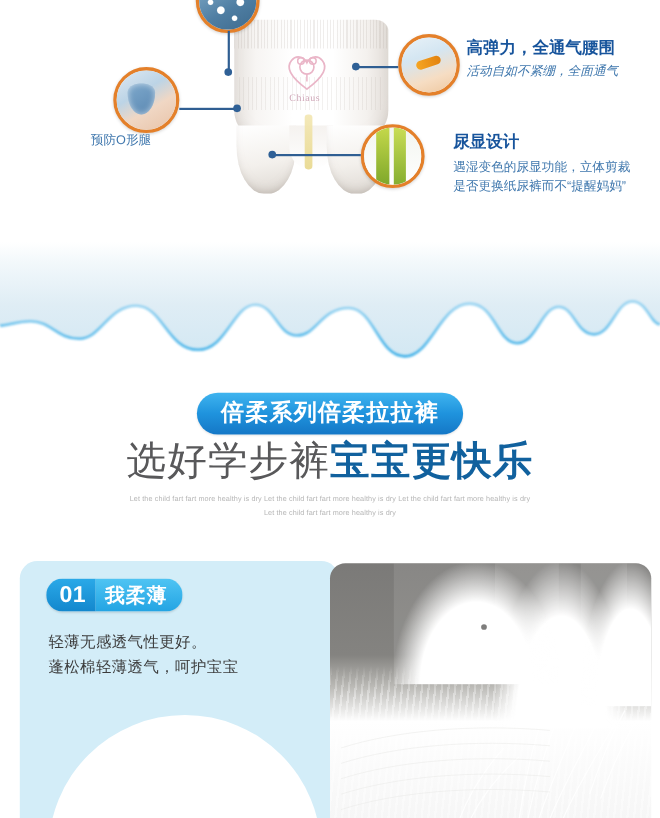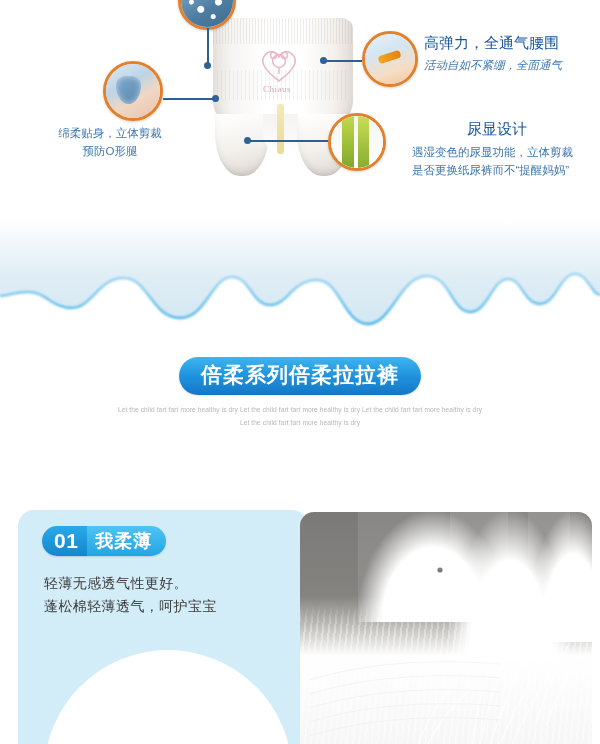--- a/index.html
+++ b/index.html
@@ -117,21 +117,21 @@
     content:""; position:absolute; left:52%; top:0; width:22%; height:100%;
     background:linear-gradient(180deg,#c9dd55,#86ae30);
   }
 
   
   .lline{ position:absolute; background:#2f5e92; }
   .ldot{ position:absolute; width:7px; height:7px; border-radius:50%; background:#2f6096; }
 
   
   .callout-h{
-    font-size:15px; font-weight:normal; color:#17549c; white-space:nowrap;
+    font-size:15px; font-weight:bold; color:#17549c; white-space:nowrap;
     font-family:"Liberation Sans", sans-serif;
   }
   .callout-p{
     font-size:11.5px; color:#3f77ad; line-height:1.55; white-space:nowrap;
   }
   .co-right-top{ position:absolute; left:424px; top:34px; }
   .co-right-bot{ position:absolute; left:412px; top:120px; }
   .co-left-bot{ position:absolute; left:10px; top:120px; width:200px; text-align:center; }
 
   
@@ -269,27 +269,26 @@
 
   <div class="lline" style="left:248px; top:140px; width:80px; height:1.6px;"></div>
   <div class="ldot" style="left:244px; top:137px;"></div>
 
   <div class="co-right-top">
     <div class="callout-h">高弹力，全通气腰围</div>
     <div class="callout-p" style="margin-top:4px;font-style:italic;">活动自如不紧绷，全面通气</div>
   </div>
 
   <div class="co-right-bot">
-    <div class="callout-h" style="text-align:center;width:170px;">尿显设计</div>
+    <div class="callout-h" style="text-align:left;width:170px;">尿显设计</div>
     <div class="callout-p" style="margin-top:5px;">遇湿变色的尿显功能，立体剪裁</div>
     <div class="callout-p">是否更换纸尿裤而不“提醒妈妈”</div>
   </div>
 
   <div class="co-left-bot">
-    <div class="callout-p" style="margin-top:5px;">绵柔贴身，立体剪裁</div>
     <div class="callout-p">预防O形腿</div>
   </div>
 </div>
 
 <div id="wave-band">
   <svg width="600" height="152" viewBox="0 0 600 152" preserveAspectRatio="none">
     <defs>
       <linearGradient id="skyfade" x1="0" y1="0" x2="0" y2="1">
         <stop offset="0%" stop-color="#ffffff"></stop>
         <stop offset="18%" stop-color="#f2f8fb"></stop>
@@ -334,20 +333,23 @@
              C212,77 206,118 180,118
              C152,118 148,78 124,78
              C98,78 92,108 72,108
              C52,108 46,92 28,92
              C14,92 8,96 0,96" fill="none" stroke="url(#edge)" stroke-width="2.4" filter="url(#soft)"></path>
   </svg>
 </div>
 
 <div id="headline-section">
   <div class="pill">倍柔系列倍柔拉拉裤</div>
+  <div class="big-title">
+    <span class="thin">选好学步裤</span><span class="accent">宝宝更快乐</span>
+  </div>
   <div class="eng-line" style="margin-top:9px;">Let the child fart fart more healthy is dry Let the child fart fart more healthy is dry Let the child fart fart more healthy is dry</div>
   <div class="eng-line">Let the child fart fart more healthy is dry</div>
 </div>
 
 <div id="card-section">
 
   <div class="blue-panel"></div>
 
   <div class="photo-right">
     <div class="fiber"></div>

